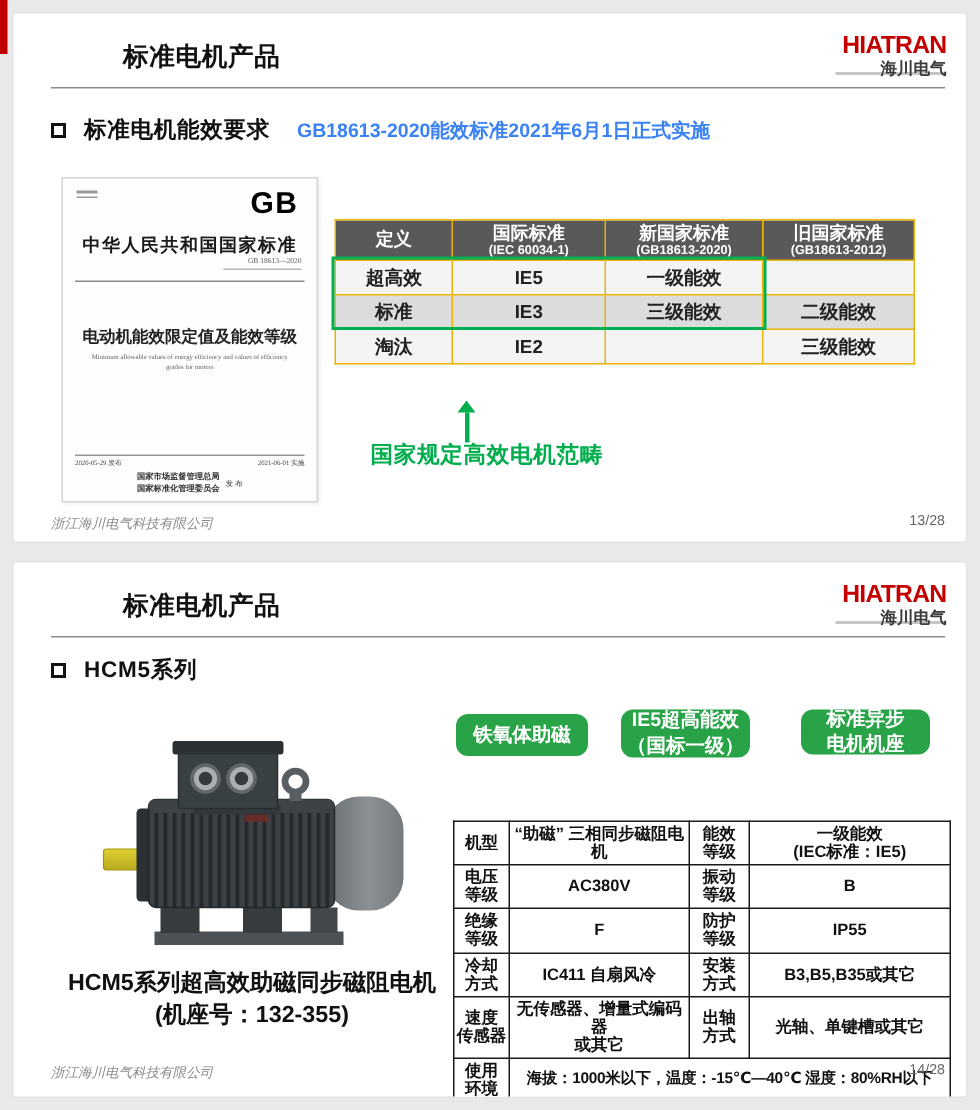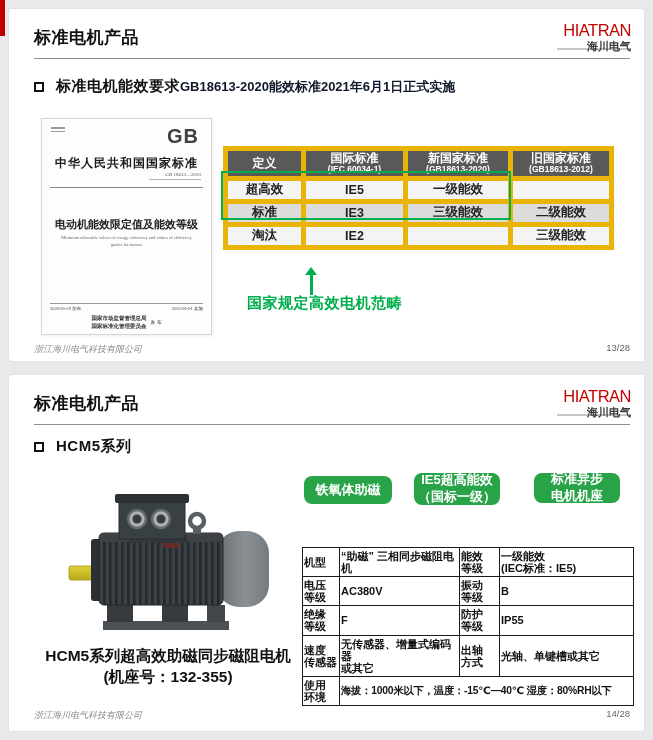--- a/index.html
+++ b/index.html
@@ -5,51 +5,51 @@
   * { margin:0; padding:0; box-sizing:border-box; }
   html,body { width:653px; height:740px; }
   body { background:#e9e9e9; font-family:"Liberation Sans","DejaVu Sans",sans-serif; position:relative; overflow:hidden; }
   .red-strip { position:absolute; left:0; top:0; width:5px; height:36px; background:#c00000; z-index:9; }
 
   .slide { position:absolute; left:8px; width:637px; background:#ffffff; border:1px solid #e2e2e2; border-radius:3px; overflow:hidden; }
   #slide1 { top:8px; height:354px; }
   #slide2 { top:374px; height:358px; }
 
   .slide-header { display:flex; justify-content:space-between; align-items:flex-start; padding:13px 13px 0 25px; }
-  .slide-title { font-size:17px; font-weight:800; color:#111; letter-spacing:0.5px; padding-top:4px; }
+  .slide-title { font-size:17px; font-weight:800; color:#111; letter-spacing:0.5px; padding-top:4px;margin-left:48px; }
   .logo { text-align:right; line-height:1; }
-  .logo-brand { font-size:16.5px; font-weight:400; color:#c40000; letter-spacing:-0.5px; }
+  .logo-brand { font-size:16.5px; font-weight:700; color:#c40000; letter-spacing:-0.5px; }
   .logo-sub { font-size:11px; font-weight:800; color:#3a3a3a; margin-top:2px; }
   .logo-bar { width:74px; height:2.5px; background:#c6c6c6; margin:-4px 0 0 auto; }
   .rule { position:absolute; left:25px; right:14px; top:49px; height:1px; background:#8c8c8c; }
 
   .section-row { position:absolute; left:25px; top:68px; display:flex; align-items:center; }
   .sq { width:10px; height:10px; border:2.5px solid #111; margin-right:12px; flex:0 0 auto; }
   .section-title { font-size:15px; font-weight:800; color:#111; letter-spacing:0.5px; }
-  .section-note { font-size:13px; font-weight:800; color:#0f172a; margin-left:0; }
+  .section-note { font-size:13px; font-weight:800; color:#3b82f6; margin-left:18px; }
 
   
   .gb-doc { position:absolute; left:32px; top:109px; width:171px; height:217px; background:#fdfdfd; border:1px solid #d5d5d5; box-shadow:1px 1px 3px rgba(0,0,0,0.08); font-family:"Liberation Serif","DejaVu Serif",serif; }
   .gb-ics { position:absolute; left:9px; top:8px; }
   .gb-ics div { width:14px; height:1.5px; background:#9a9a9a; margin-bottom:2px; }
-  .gb-logo { position:absolute; right:12px; top:6px; font-size:20px; font-weight:900; color:#404040; letter-spacing:1px; font-family:"Liberation Sans",sans-serif; }
+  .gb-logo { position:absolute; right:12px; top:6px; font-size:20px; font-weight:900; color:#000000; letter-spacing:1px; font-family:"Liberation Sans",sans-serif; }
   .gb-heading { position:absolute; left:0; right:0; top:36px; text-align:center; font-size:12px; font-weight:700; color:#1a1a1a; letter-spacing:1px; white-space:nowrap; }
   .gb-code { position:absolute; right:10px; top:53px; font-size:5px; color:#555; text-align:right; }
   .gb-code-sub { width:52px; height:1px; background:#b5b5b5; margin-top:2px; margin-left:auto; }
   .gb-hr { position:absolute; left:8px; right:8px; top:68px; height:1px; background:#888; }
   .gb-title { position:absolute; left:0; right:0; top:98px; text-align:center; font-size:11px; font-weight:800; color:#222; font-family:"Liberation Sans",sans-serif; }
   .gb-sub-en { position:absolute; left:18px; right:18px; top:116px; text-align:center; font-size:4.5px; color:#666; line-height:1.5; }
   .gb-dates { position:absolute; left:8px; right:8px; top:184px; border-top:1px solid #999; padding-top:2px; display:flex; justify-content:space-between; font-size:4.5px; color:#444; }
   .gb-issuers { position:absolute; left:0; right:0; top:195px; display:flex; justify-content:center; align-items:center; gap:4px; }
   .gb-issuer-lines { font-size:5.5px; font-weight:700; color:#333; line-height:1.5; text-align:center; }
   .gb-issue-word { font-size:5px; color:#333; }
 
   
   .energy-table { position:absolute; left:214px; top:137px; border-collapse:collapse; table-layout:fixed; width:386px; }
-  .energy-table th, .energy-table td { border:5px solid #eab308; text-align:center; vertical-align:middle; }
+  .energy-table th, .energy-table td { border:1px solid #eab308; text-align:center; vertical-align:middle; }
   .energy-table th { background:#595959; color:#fff; height:27px; padding:1px 0; }
   .energy-table .th1 { font-size:12px; font-weight:700; line-height:1.1; }
   .energy-table .th2 { font-size:8.5px; font-weight:700; line-height:1.1; }
   .energy-table td { height:23px; font-size:12.5px; font-weight:700; color:#222; }
   .energy-table tbody tr:nth-child(odd) td { background:#f4f4f4; }
   .energy-table tbody tr:nth-child(even) td { background:#dcdcdc; }
   .energy-table col.c1 { width:78px; } .energy-table col.c2 { width:102px; }
   .energy-table col.c3 { width:105px; } .energy-table col.c4 { width:101px; }
 
   .green-box { position:absolute; left:212px; top:162px; width:290px; height:49px; border:2.5px solid #00b050; pointer-events:none; }
@@ -66,21 +66,21 @@
   .badge .badge-line { font-size:13px; font-weight:800; line-height:1.3; }
   .badge .badge-line:empty { display:none; }
   #badge1 { left:295px; top:101px; width:88px; height:28px; }
   #badge2 { left:405px; top:98px; width:86px; height:32px; }
   #badge3 { left:525px; top:98px; width:86px; height:30px; }
 
   .motor { position:absolute; left:58px; top:118px; }
   .motor-caption { position:absolute; left:19px; top:271px; width:280px; text-align:center; font-size:15.5px; font-weight:800; color:#111; line-height:1.35; }
 
   .spec-table { position:absolute; left:293px; top:172px; border-collapse:collapse; table-layout:fixed; width:331px; background:#fff; }
-  .spec-table td { border:1px solid #1a1a1a; text-align:left; vertical-align:middle; font-size:11px; font-weight:700; color:#111; line-height:1.1; padding:2px 1px; white-space:pre-line; }
+  .spec-table td { border:1px solid #1a1a1a; text-align:center; vertical-align:middle; font-size:11px; font-weight:700; color:#111; line-height:1.1; padding:2px 1px; white-space:pre-line; }
   .spec-table td.sk { background:#fff; }
   .spec-table td.ss { white-space:nowrap; font-size:10.3px; letter-spacing:-0.2px; }
   .spec-table col.s1 { width:37px; } .spec-table col.s2 { width:120px; }
   .spec-table col.s3 { width:40px; } .spec-table col.s4 { width:134px; }
 </style>
 </head>
 <body>
 
 <div class="red-strip"></div>
 
@@ -290,20 +290,28 @@
         </tr>
         <tr>
           <td class="sk">绝缘
 等级</td>
           <td class="sv">F</td>
           <td class="sk">防护
 等级</td>
           <td class="sv">IP55</td>
         </tr>
         <tr>
+          <td class="sk">冷却
+方式</td>
+          <td class="sv">IC411 自扇风冷</td>
+          <td class="sk">安装
+方式</td>
+          <td class="sv">B3,B5,B35或其它</td>
+        </tr>
+        <tr>
           <td class="sk">速度
 传感器</td>
           <td class="sv">无传感器、增量式编码器
 或其它</td>
           <td class="sk">出轴
 方式</td>
           <td class="sv">光轴、单键槽或其它</td>
         </tr>
         <tr>
           <td class="sk">使用

